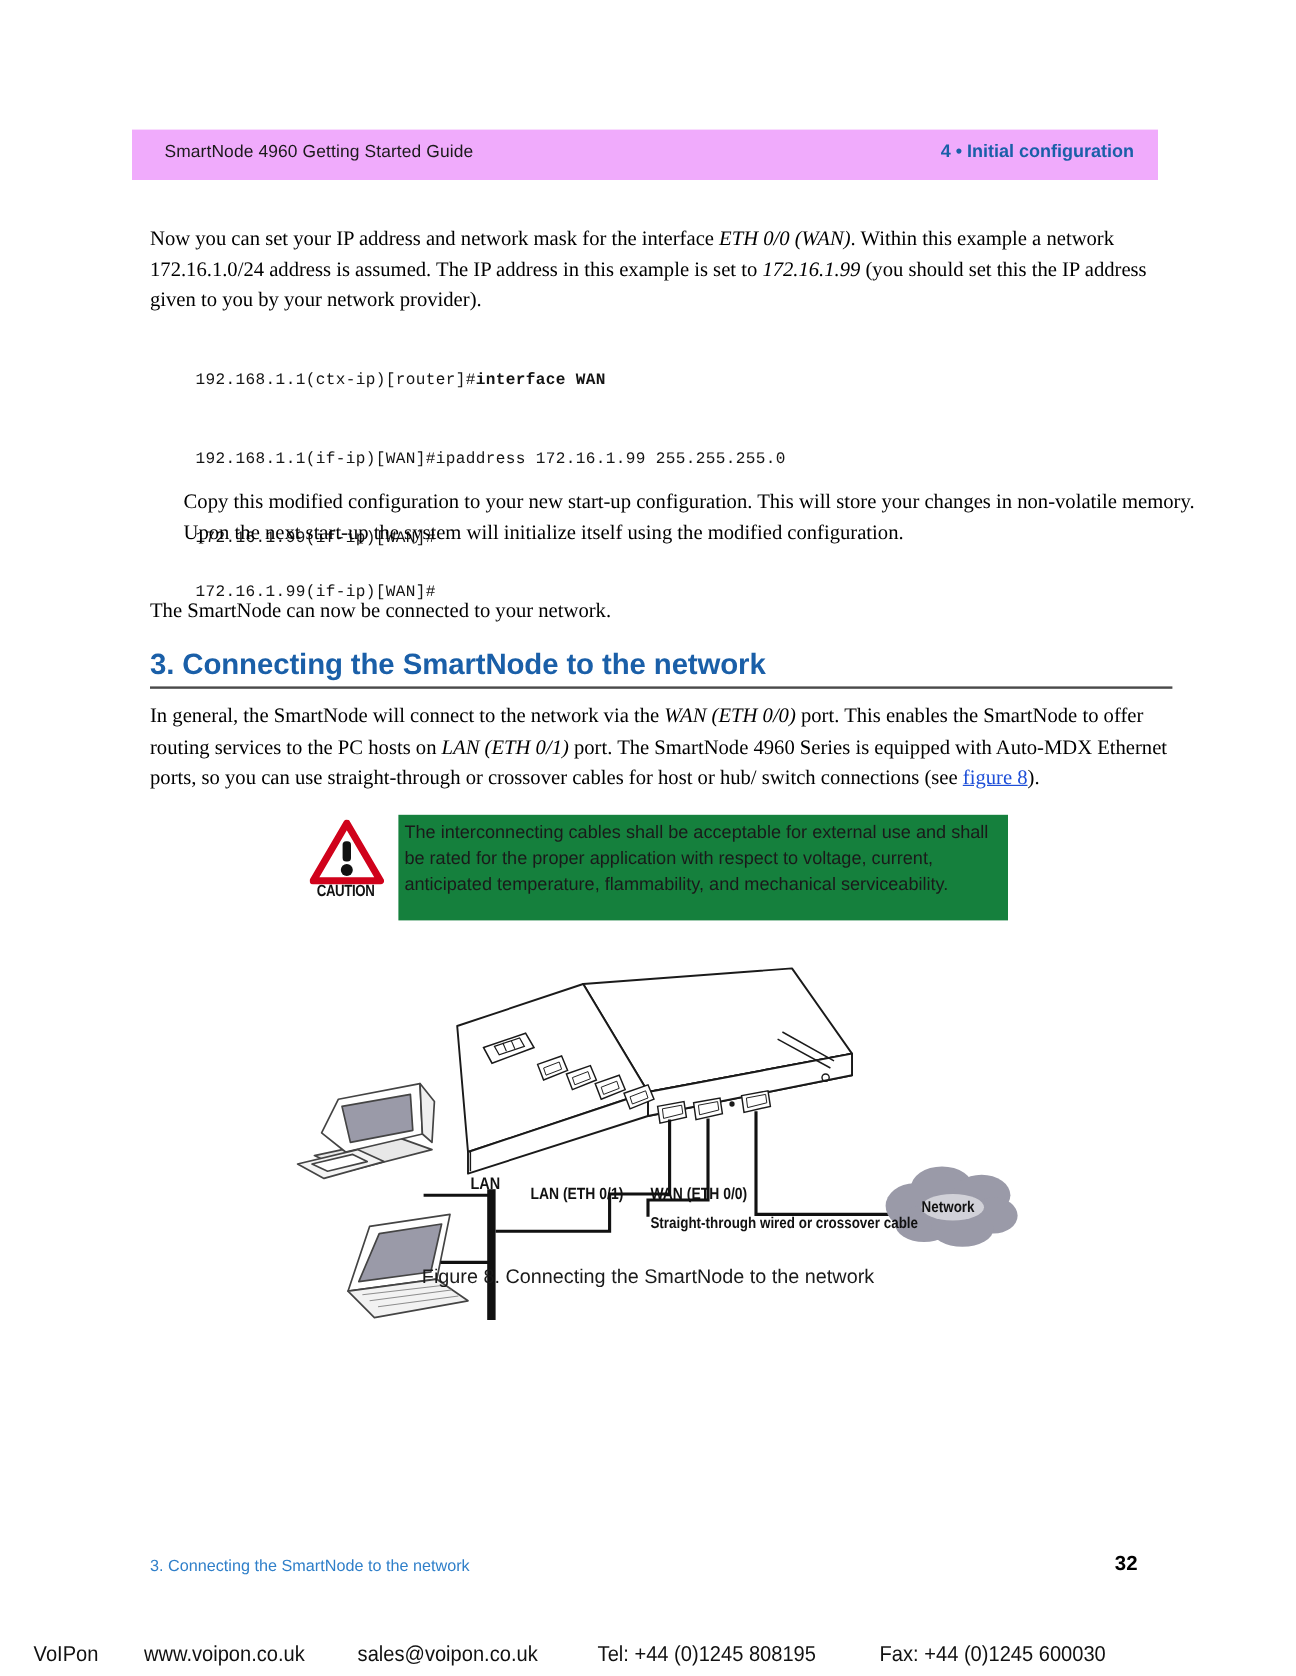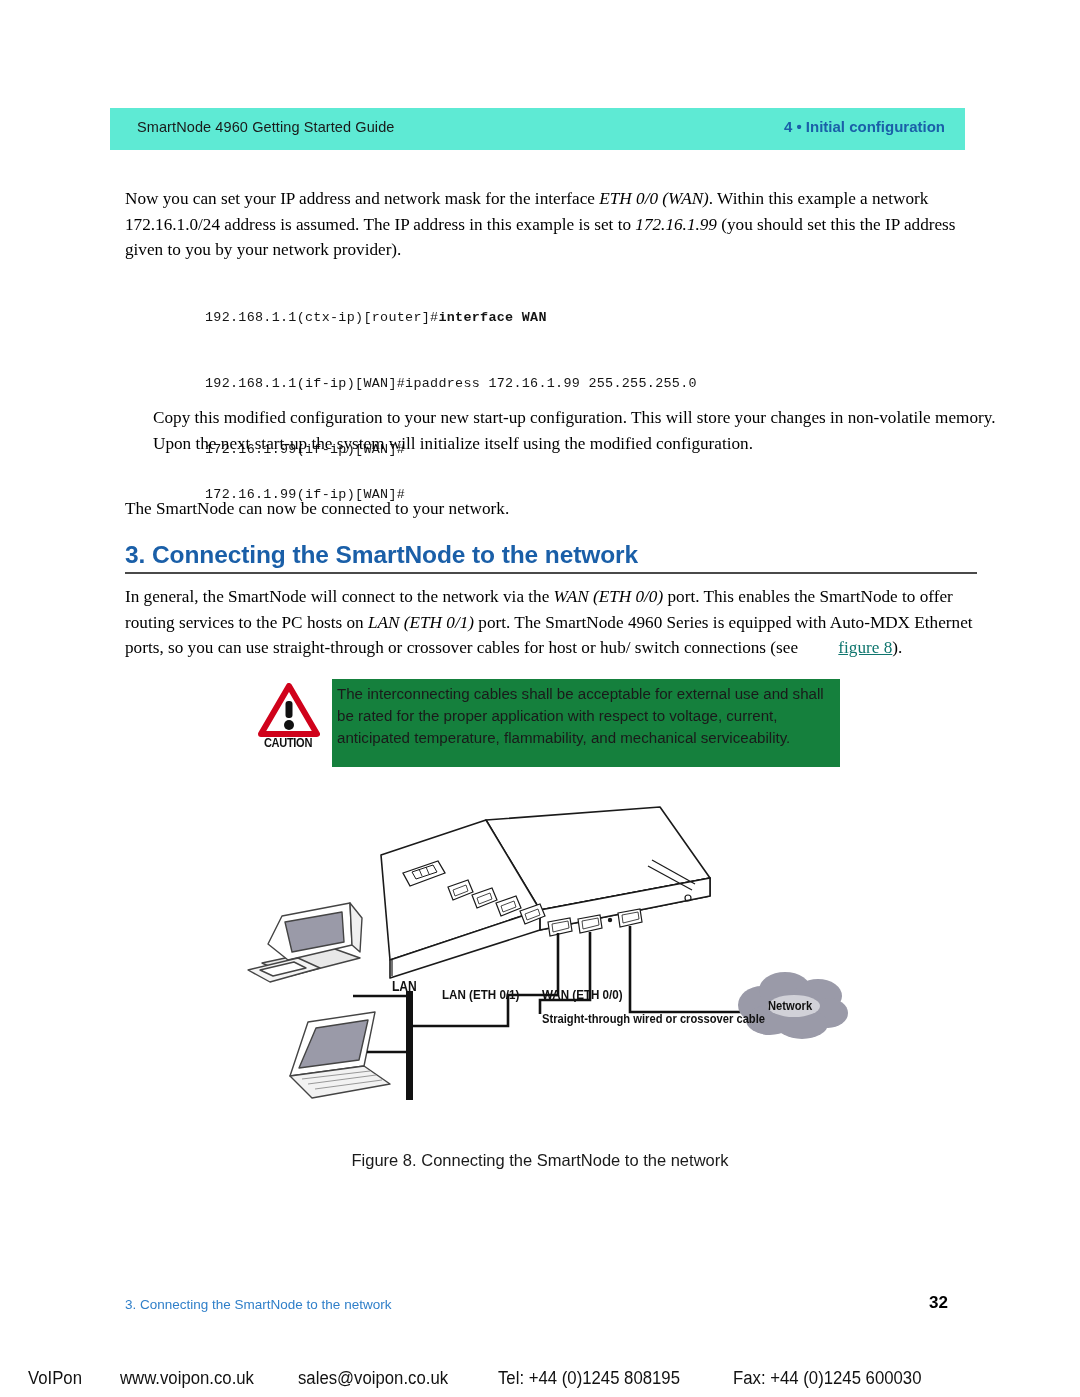--- a/index.html
+++ b/index.html
@@ -16,21 +16,21 @@
     overflow: hidden;
   }
 
   
   .header-band {
     position: absolute;
     left: 110px;
     top: 108px;
     width: 855px;
     height: 42px;
-    background: #5eead4;
+    background: #f0abfc;
   }
   .header-left {
     position: absolute;
     left: 27px;
     top: 11px;
     font-family: "Liberation Sans", sans-serif;
     font-size: 14.5px;
     letter-spacing: 0.1px;
     color: #1a1a1a;
     white-space: nowrap;
@@ -51,33 +51,32 @@
     position: absolute;
     left: 125px;
     width: 852px;
     font-family: "Liberation Serif", serif;
     font-size: 17.2px;
     line-height: 25.5px;
     color: #000;
     text-align: left;
   }
   .para i { }
-  .link { color: #0f766e; margin-left: 36px; }
+  .link { color: #1d4ed8; }
 
   
   .code {
     position: absolute;
     left: 163px;
     font-family: "Liberation Mono", "DejaVu Sans Mono", monospace;
     font-size: 13.4px;
     line-height: 22px;
     color: #141414;
     white-space: pre;
     letter-spacing: 0.3px;
-    margin-left: 42px;
   }
   .code b { font-weight: bold; }
 
   
   .sec-head {
     position: absolute;
     left: 125px;
     top: 541px;
     font-family: "Liberation Sans", sans-serif;
     font-size: 24.5px;
@@ -156,21 +155,21 @@
     font-family: "Liberation Sans", sans-serif;
     font-weight: bold;
     color: #111;
     white-space: nowrap;
     transform: scaleX(0.86);
     transform-origin: left center;
   }
   .fig-caption {
     position: absolute;
     left: 0;
-    top: 1151px;
+    top: 1055px;
     width: 1080px;
     text-align: center;
     font-family: "Liberation Sans", sans-serif;
     font-size: 16.5px;
     color: #1a1a1a;
   }
 
   
   .foot-left {
     position: absolute;

